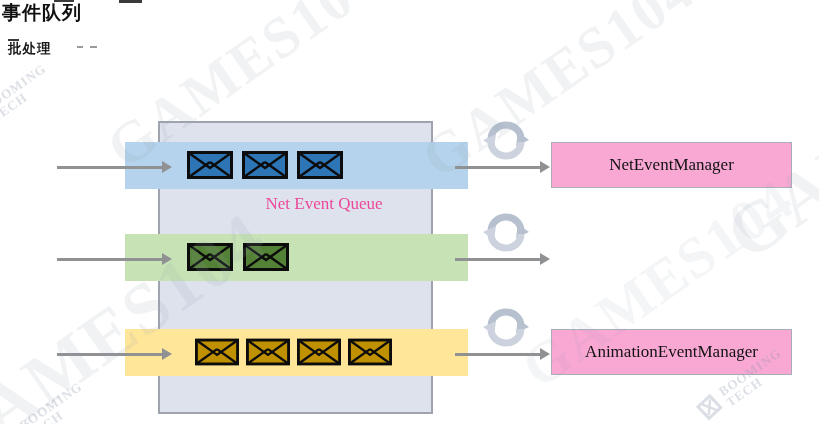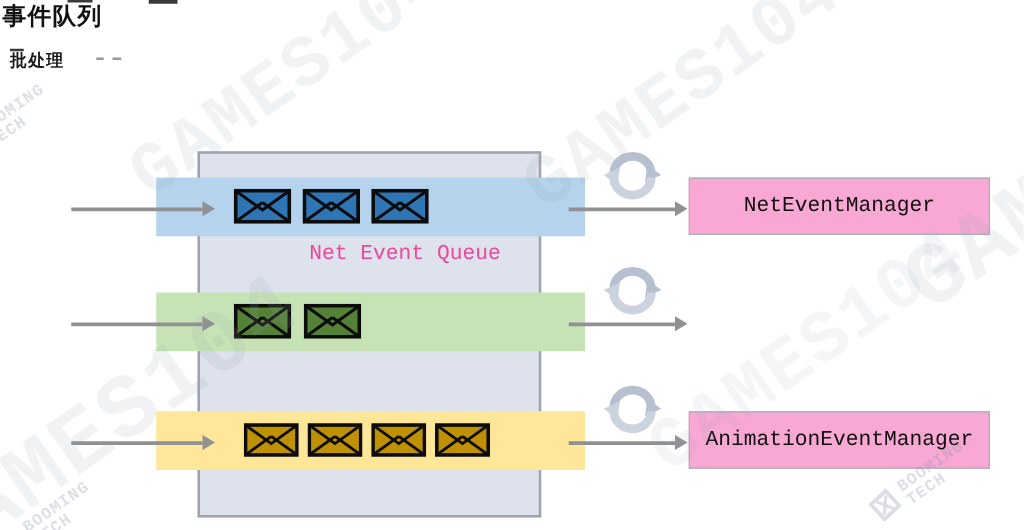--- a/index.html
+++ b/index.html
@@ -1,18 +1,18 @@
 <!DOCTYPE html>
 <html><head>
 <meta charset="utf-8">
 <style>
   html,body{margin:0;padding:0;background:#fff;}
   #stage{
     position:relative;width:819px;height:424px;overflow:hidden;background:#ffffff;
-    font-family:Liberation Mono, monospace;
+    font-family:Liberation Serif, serif;
   }
   
   .page-title{
     position:absolute;left:2px;top:0px;font-size:19px;font-weight:bold;color:#111;
     letter-spacing:1px;
   }
   .page-subtitle{
     position:absolute;left:8px;top:40px;font-size:13.5px;font-weight:bold;color:#1a1a1a;
     letter-spacing:1px;
     text-align:center;

